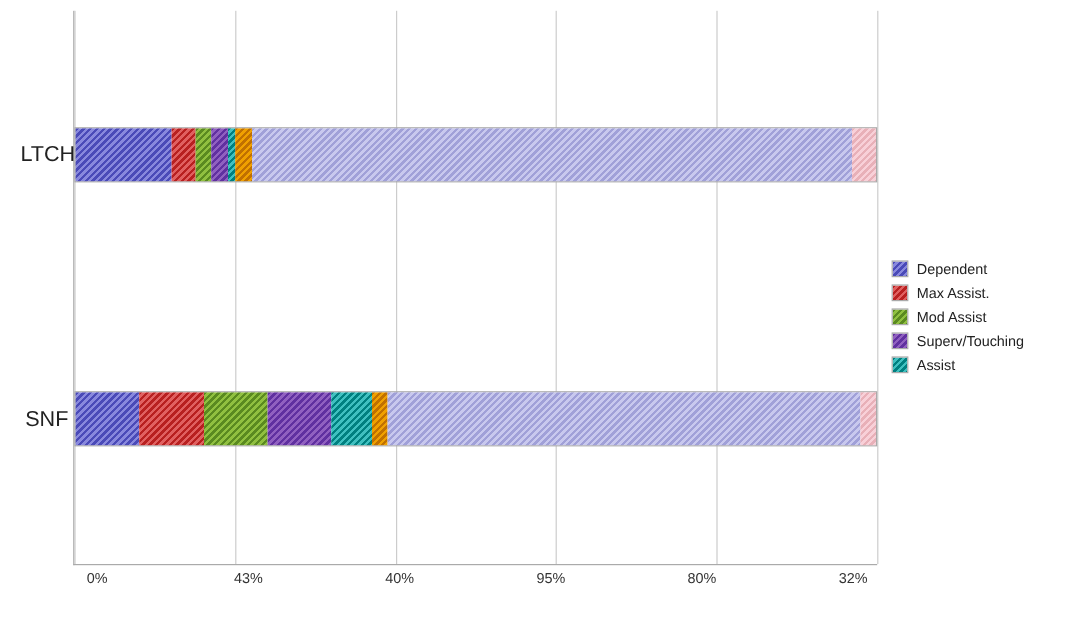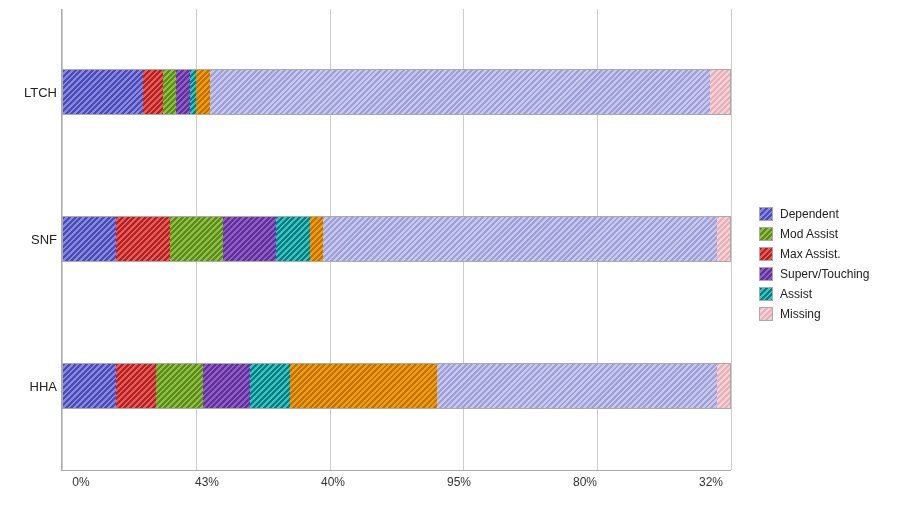--- a/index.html
+++ b/index.html
@@ -54,21 +54,21 @@
       flex-direction: row;
       align-items: center;
       height: 60px;
       position: relative;
     }
     .bar-label {
       position: absolute;
       left: -45px;
       width: 40px;
       text-align: right;
-      font-size: 13px;
+      font-size: 18px;
       color: #222;
     }
     .bar-track {
       display: flex;
       flex-direction: row;
       width: 100%;
       height: 46px;
       border: 1px solid #aaa;
     }
     .bar-segment {
@@ -85,21 +85,21 @@
       font-size: 12px;
       color: #333;
       width: 40px;
       text-align: center;
     }
     .legend {
       width: 160px;
       display: flex;
       flex-direction: column;
       justify-content: center;
-      padding-left: 28px;
+      padding-left: 12px;
       gap: 6px;
     }
     .legend-item {
       display: flex;
       flex-direction: row;
       align-items: center;
       gap: 7px;
     }
     .legend-color {
       width: 14px;
@@ -182,62 +182,45 @@
             <div class="bar-segment seg-dependent" style="width: 8%;"></div>
             <div class="bar-segment seg-max-assist" style="width: 8%;"></div>
             <div class="bar-segment seg-mod-assist" style="width: 8%;"></div>
             <div class="bar-segment seg-superv" style="width: 8%;"></div>
             <div class="bar-segment seg-setup" style="width: 5%;"></div>
             <div class="bar-segment seg-independent" style="width: 2%;"></div>
             <div class="bar-segment seg-didnot" style="width: 59%;"></div>
             <div class="bar-segment seg-missing" style="width: 2%;"></div>
           </div>
         </div>
-        <div class="bar-row">
-          <div class="bar-label">HHA</div>
-          <div class="bar-track">
-            <div class="bar-segment seg-dependent" style="width: 8%;"></div>
-            <div class="bar-segment seg-max-assist" style="width: 6%;"></div>
-            <div class="bar-segment seg-mod-assist" style="width: 7%;"></div>
-            <div class="bar-segment seg-superv" style="width: 7%;"></div>
-            <div class="bar-segment seg-setup" style="width: 6%;"></div>
-            <div class="bar-segment seg-independent" style="width: 22%;"></div>
-            <div class="bar-segment seg-didnot" style="width: 42%;"></div>
-            <div class="bar-segment seg-missing" style="width: 2%;"></div>
-          </div>
-        </div>
       </div>
     <div class="x-axis" id="x-axis-labels">
         <span class="x-label">0%</span>
         <span class="x-label">43%</span>
         <span class="x-label">40%</span>
         <span class="x-label">95%</span>
         <span class="x-label">80%</span>
         <span class="x-label">32%</span>
       </div>
   </div>
   <div class="legend" id="legend-container">
       <div class="legend-item">
         <div class="legend-color legend-dependent"></div>
         <span class="legend-label">Dependent</span>
       </div>
       <div class="legend-item">
+        <div class="legend-color legend-max-assist"></div>
+        <span class="legend-label">Max Assist.</span>
+      </div>
+      <div class="legend-item">
         <div class="legend-color legend-mod-assist"></div>
         <span class="legend-label">Mod Assist</span>
       </div>
       <div class="legend-item">
-        <div class="legend-color legend-max-assist"></div>
-        <span class="legend-label">Max Assist.</span>
-      </div>
-      <div class="legend-item">
         <div class="legend-color legend-superv"></div>
         <span class="legend-label">Superv/Touching</span>
       </div>
       <div class="legend-item">
         <div class="legend-color legend-setup"></div>
         <span class="legend-label">Assist</span>
       </div>
-      <div class="legend-item">
-        <div class="legend-color legend-missing"></div>
-        <span class="legend-label">Missing</span>
-      </div>
     </div>
 </div>
 
 </body></html>

